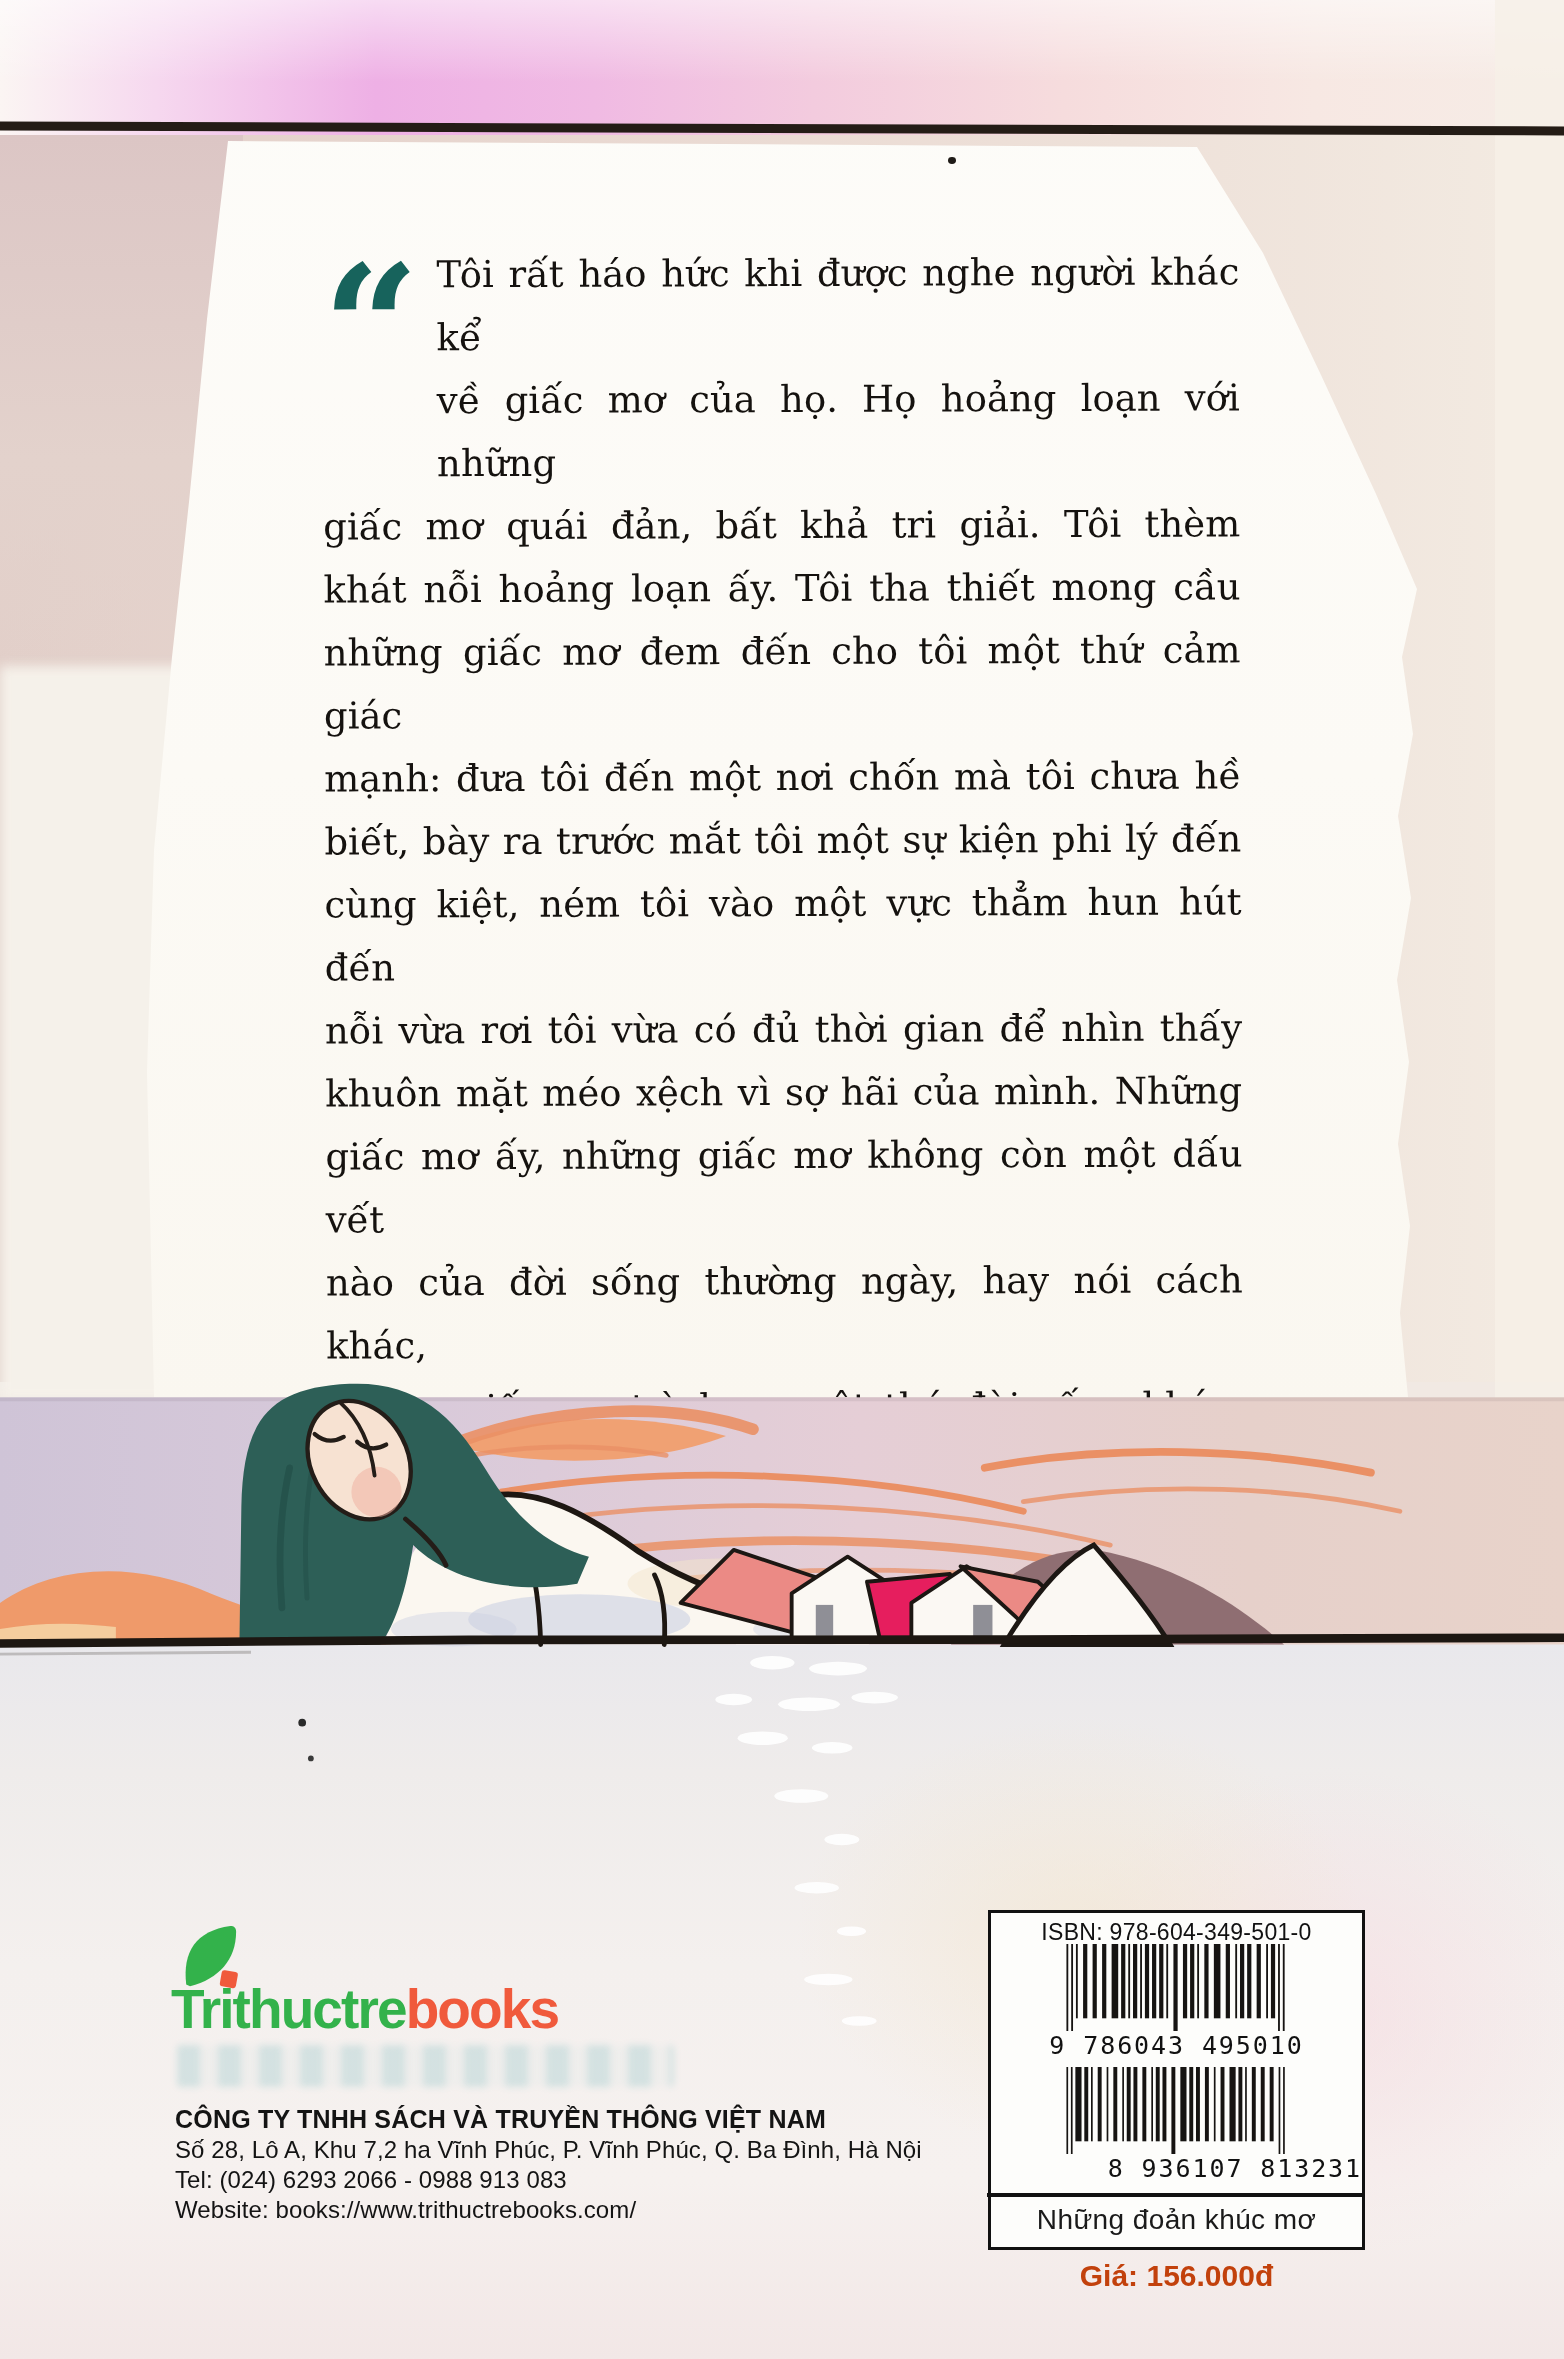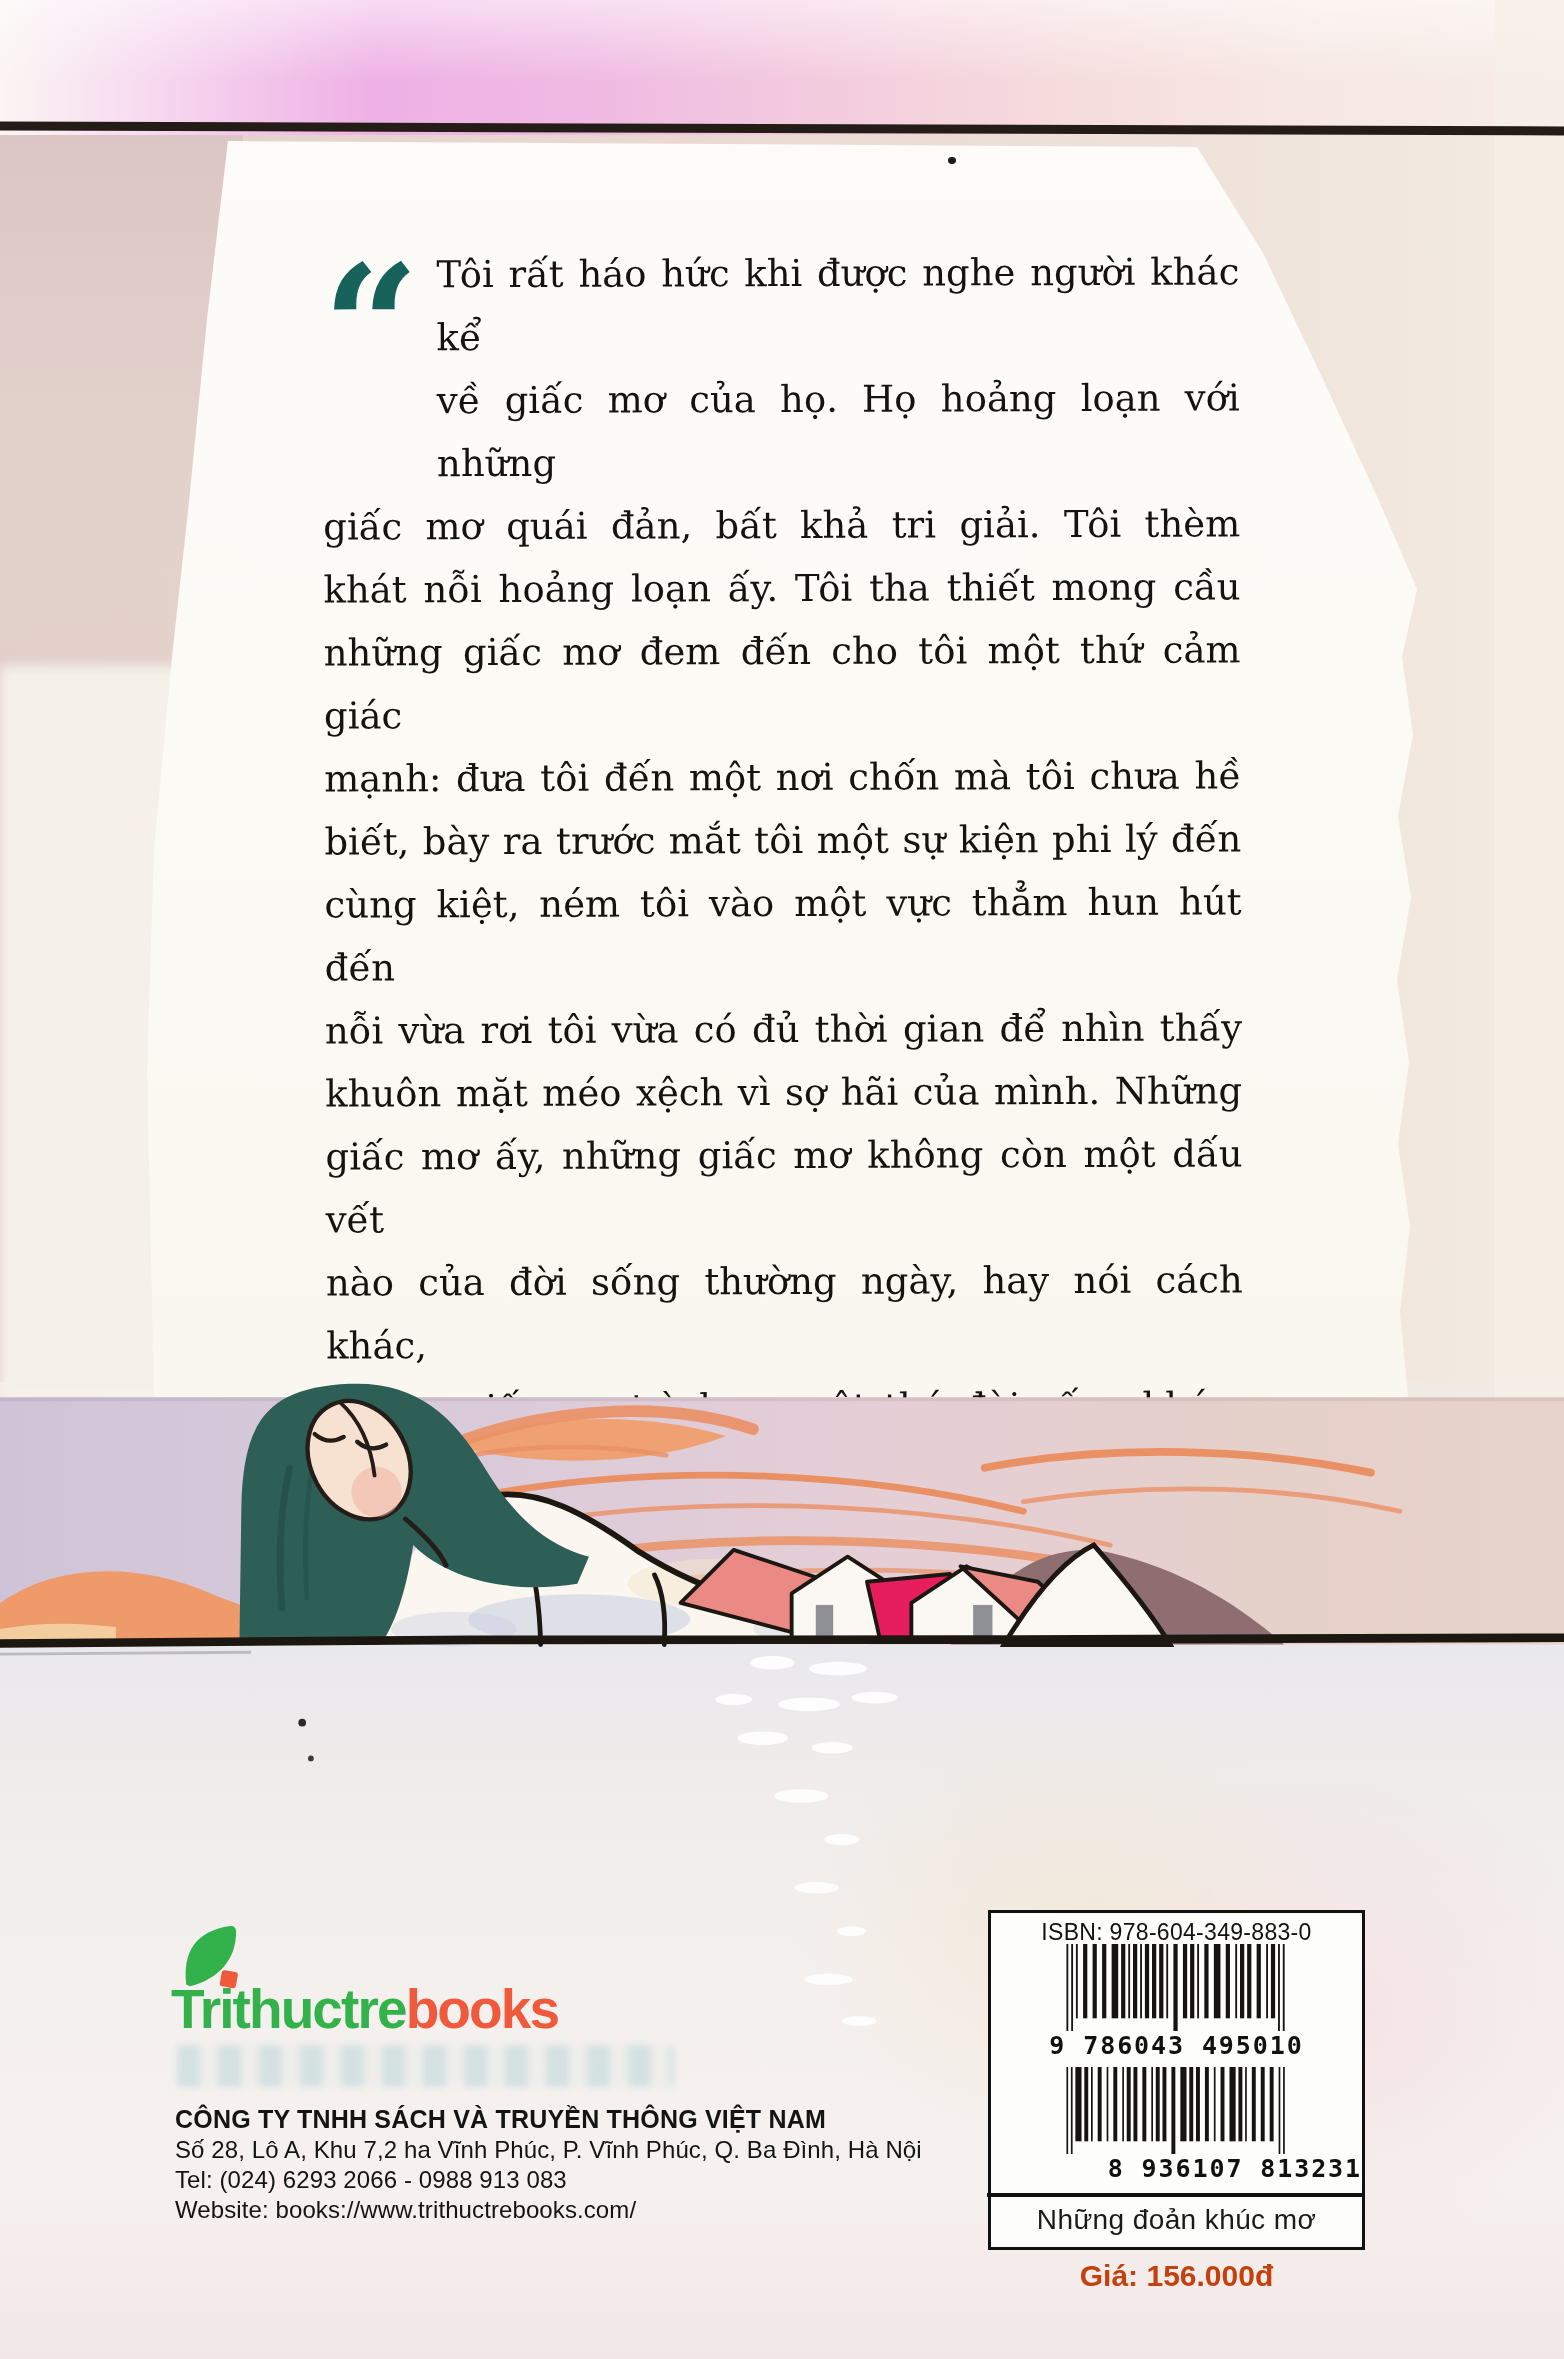--- a/index.html
+++ b/index.html
@@ -70,21 +70,21 @@
   .pub-info .company{font-size:25px;font-weight:bold;line-height:32px;letter-spacing:0.2px;margin-top:12px;}
   .pub-info .line{font-size:24px;line-height:30px;letter-spacing:0.1px;}
 
   .isbn-box{left:988px;top:1910px;width:377px;height:340px;background:#fdfdfb;
     border:3.9px solid #111;box-sizing:border-box;}
   .isbn-line{position:absolute;left:0;top:5.8px;width:100%;text-align:center;
     font-size:23px;color:#111;letter-spacing:0.3px;}
   .bc{position:absolute;left:50%;transform:translateX(-50%);}
   .bc1{top:31px;} .bc2{top:154px;}
   .bc-digits{position:absolute;left:0;width:100%;text-align:center;
-    font-family:"DejaVu Sans Mono",monospace;font-weight:bold;font-size:25px;color:#111;
+    font-family:"DejaVu Sans Mono",monospace;font-weight:normal;font-size:25px;color:#111;
     letter-spacing:1.9px;}
   .d1{top:118px;} .d2{top:241px;text-align:right;}
   .isbn-divider{position:absolute;left:-3.9px;top:280px;width:377px;height:3.9px;background:#111;}
   .isbn-title{position:absolute;left:0;top:291px;width:100%;text-align:center;
     font-size:28px;color:#1a1a1a;letter-spacing:0.4px;}
   .price{left:988px;top:2259px;width:377px;text-align:center;font-size:30px;
     font-weight:bold;color:#c2410c;}
 </style>
 </head>
 <body>
@@ -220,21 +220,21 @@
 <div class="abs ghost-bar"></div>
 
 <div class="abs pub-info">
   <div class="company">CÔNG TY TNHH SÁCH VÀ TRUYỀN THÔNG VIỆT NAM</div>
   <div class="line">Số 28, Lô A, Khu 7,2 ha Vĩnh Phúc, P. Vĩnh Phúc, Q. Ba Đình, Hà Nội</div>
   <div class="line">Tel: (024) 6293 2066 - 0988 913 083</div>
   <div class="line">Website: books://www.trithuctrebooks.com/</div>
 </div>
 
 <div class="abs isbn-box">
-  <div class="isbn-line">ISBN: 978-604-349-883-0</div>
+  <div class="isbn-line">ISBN: 978-604-349-501-0</div>
   <svg class="bc bc1" width="236" height="87" viewBox="0 0 244 96" xmlns="http://www.w3.org/2000/svg">
       <rect x="0.00" y="0" width="2.02" height="96" fill="#161412"></rect>
       <rect x="5.25" y="0" width="2.02" height="96" fill="#161412"></rect>
       <rect x="10.49" y="0" width="2.02" height="82" fill="#161412"></rect>
       <rect x="18.37" y="0" width="4.65" height="82" fill="#161412"></rect>
       <rect x="28.86" y="0" width="4.65" height="82" fill="#161412"></rect>
       <rect x="39.35" y="0" width="4.65" height="82" fill="#161412"></rect>
       <rect x="49.85" y="0" width="7.27" height="82" fill="#161412"></rect>
       <rect x="60.34" y="0" width="4.65" height="82" fill="#161412"></rect>
       <rect x="68.22" y="0" width="2.02" height="82" fill="#161412"></rect>

